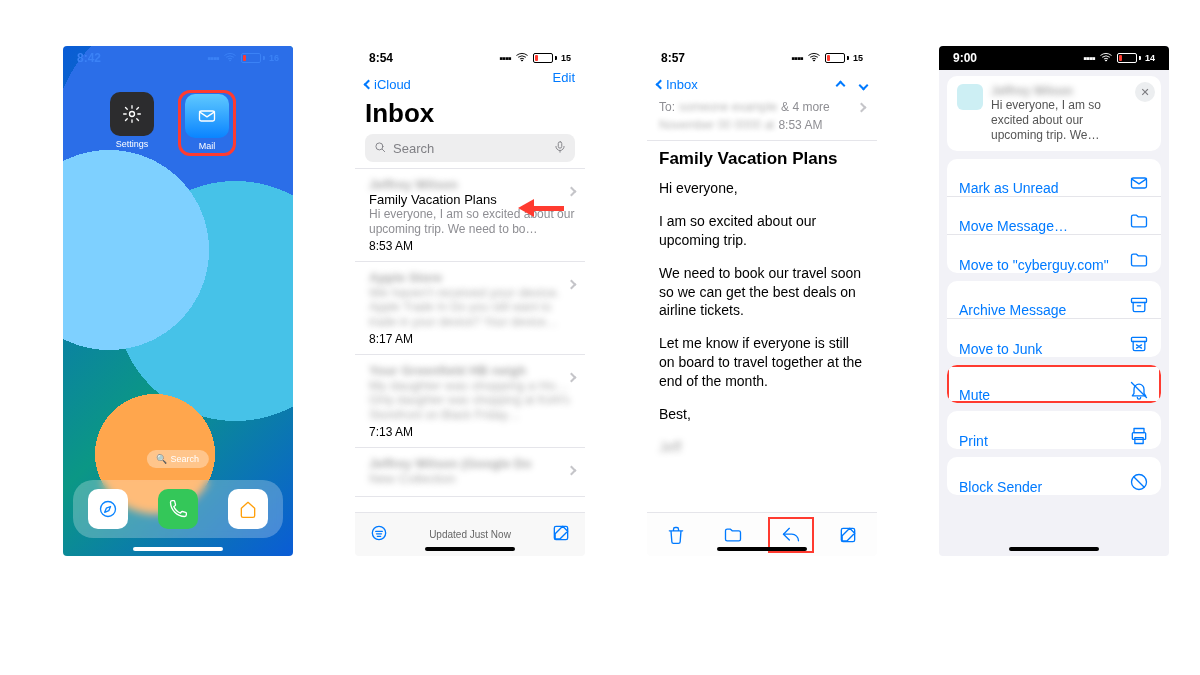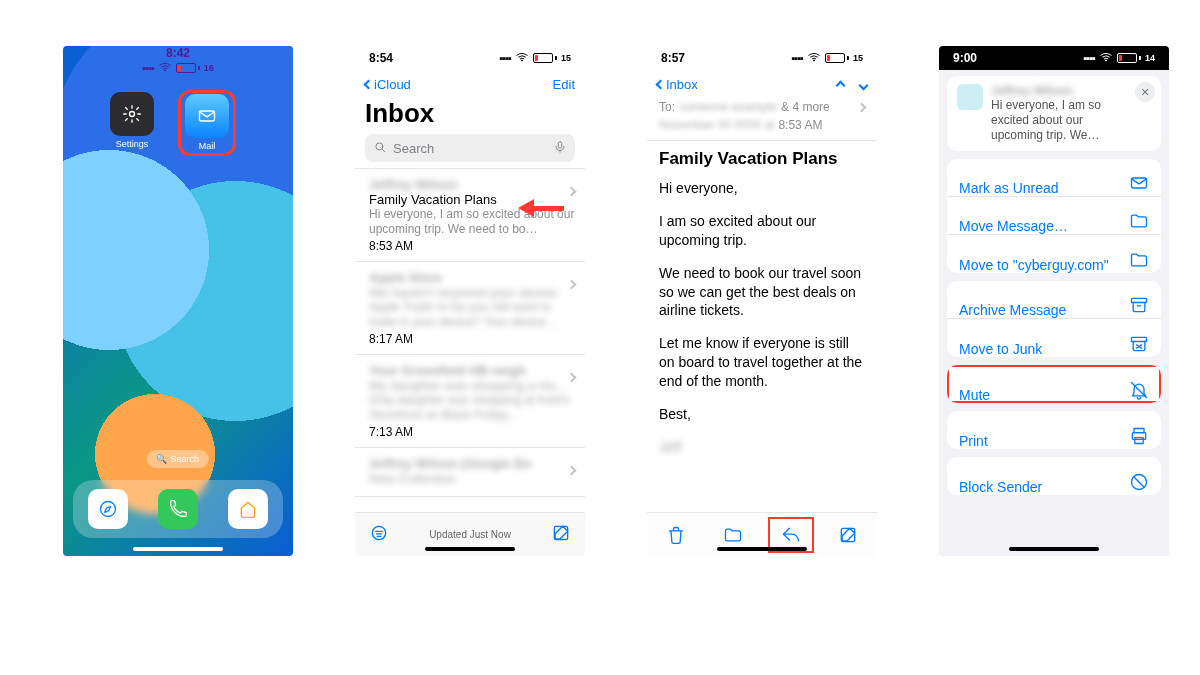--- a/index.html
+++ b/index.html
@@ -104,21 +104,21 @@
   .dock .app-icon { width:40px; height:40px; }
   .safari-ic { background:#fff; color:#0a84ff; }
   .phone-ic  { background:#34c759; }
   .home-homeic  { background:#fff; color:#ff9f0a; }
   .search-pill {
     position:absolute; bottom:88px; left:50%; transform:translateX(-50%);
     background: rgba(255,255,255,.35); color:#fff;
     font-size:9px; padding:4px 10px; border-radius:12px; z-index:2;
   }
   
-  .nav-bar { height:28px; display:flex; align-items:center; justify-content:space-between; padding:0 10px; color:var(--ios-blue); font-size:13px; }
+  .nav-bar { height:28px; display:flex; justify-content:space-between; padding:0 10px; color:var(--ios-blue); font-size:13px; }
   .nav-back { display:flex; align-items:center; gap:2px; }
   .chevron { display:inline-block; width:7px; height:7px; border:2px solid currentColor; border-right:none; border-top:none; transform:rotate(45deg); }
   .chevron.right { transform: rotate(-135deg); }
   .chevron.up { transform: rotate(135deg); }
   .chevron.down { transform: rotate(-45deg); }
   .big-title { font-size:26px; font-weight:700; padding:0 10px; }
   .search-box {
     margin:5px 10px 6px; height:28px; border-radius:8px; background:#eeeeef;
     display:flex; align-items:center; padding:0 8px; gap:6px; color:#808085;
   }
@@ -197,21 +197,21 @@
   svg.ic { width:20px; height:20px; stroke:currentColor; fill:none; stroke-width:1.6; stroke-linecap:round; stroke-linejoin:round; }
   svg.ic-sm { width:14px; height:14px; }
 </style>
 </head>
 <body>
 
 <div class="stage">
 
   <div class="phone">
     <div class="home-wall"></div>
-    <div class="status-bar dark home-top" style="color:#4c1d95;flex-direction:column;">
+    <div class="status-bar dark home-top" style="color:#3b82f6;">
       <span>8:42</span>
       <span class="status-right">
         <span class="sig">▪▪▪▪</span>
         <span class="wifi">
           <svg class="ic ic-sm" viewBox="0 0 24 24">
               <path d="M3 9a15 15 0 0 1 18 0"></path>
               <path d="M6 12a10 10 0 0 1 12 0"></path>
               <path d="M9 15a5 5 0 0 1 6 0"></path>
               <circle cx="12" cy="18" r="1" fill="currentColor"></circle>
             </svg>

